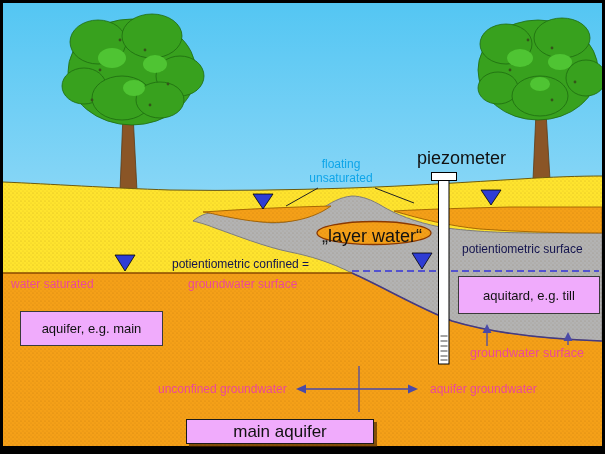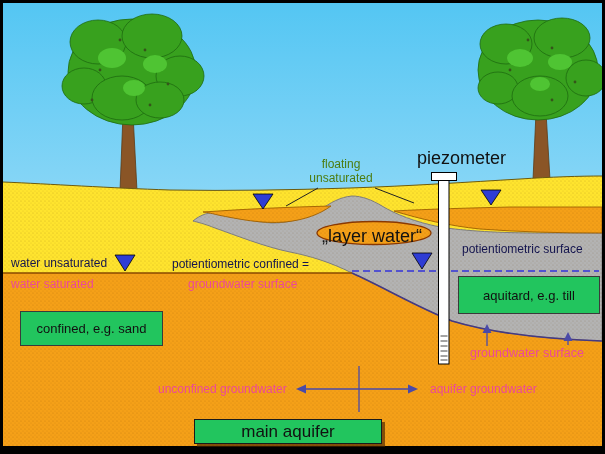--- a/index.html
+++ b/index.html
@@ -6,30 +6,29 @@
   #frame{
     position:relative;width:605px;height:454px;background:#000;
     font-family:"Liberation Sans", sans-serif;overflow:hidden;
   }
   #art{position:absolute;left:3px;top:3px;}
   .lbl{position:absolute;white-space:nowrap;pointer-events:none;}
   .navy{color:#14144e;font-size:12px;}
   .maroon{color:#ec4899;font-size:12px;}
   .black{color:#111;font-size:18px;}
   .whitebox{
-    position:absolute;background:#22c55e;border:1px solid #3a3a3a;
+    position:absolute;background:#f0abfc;border:1px solid #3a3a3a;
     display:flex;align-items:center;justify-content:center;
     color:#111;font-size:13px;
   }
   #main-aquifer-box{
     border:1px solid #1a1a1a;font-size:17px;
     box-shadow:3px 3px 0 rgba(70,35,0,0.65);
-    margin-left:8px;
   }
-  #floating-label{text-align:center;line-height:14px;color:#4d7c0f;font-size:12px;}
+  #floating-label{text-align:center;line-height:14px;color:#0ea5e9;font-size:12px;}
 </style>
 </head>
 <body>
 
 <div id="frame">
 
   <svg id="art" width="599" height="443" viewBox="3 3 599 443">
     <defs>
       <linearGradient id="sky" x1="0" y1="0" x2="0" y2="1">
         <stop offset="0" stop-color="#54c6f3"></stop>
@@ -163,38 +162,37 @@
 
   <div class="lbl" id="floating-label" style="left:295px;top:157px;width:92px;">
     <div>floating</div>
     <div>unsaturated</div>
   </div>
 
   <div class="lbl black" style="left:417px;top:148px;">piezometer</div>
 
   <div class="lbl black" style="left:322px;top:226px;width:104px;text-align:left;">„layer water“</div>
 
-  <div class="lbl navy" style="left:11px;top:256px;">water unsaturated</div>
 
   <div class="lbl maroon" style="left:11px;top:277px;">water saturated</div>
 
   <div class="lbl navy" style="left:172px;top:257px;">potientiometric confined =</div>
 
   <div class="lbl maroon" style="left:188px;top:277px;">groundwater surface</div>
 
   <div class="lbl navy" style="left:462px;top:242px;">potientiometric surface</div>
 
   <div class="lbl maroon" style="left:470px;top:346px;font-size:12.5px;">groundwater surface</div>
 
   <div class="lbl maroon" style="left:158px;top:382px;">unconfined groundwater</div>
 
   <div class="lbl maroon" style="left:430px;top:382px;">aquifer groundwater</div>
 
   <div class="whitebox" style="left:20px;top:311px;width:141px;height:33px;">
-    <span>confined, e.g. sand</span>
+    <span>aquifer, e.g. main</span>
   </div>
 
   <div class="whitebox" style="left:458px;top:276px;width:140px;height:36px;">
     <span>aquitard, e.g. till</span>
   </div>
 
   <div class="whitebox" id="main-aquifer-box" style="left:186px;top:419px;width:186px;height:23px;">
     <span>main aquifer</span>
   </div>
 

